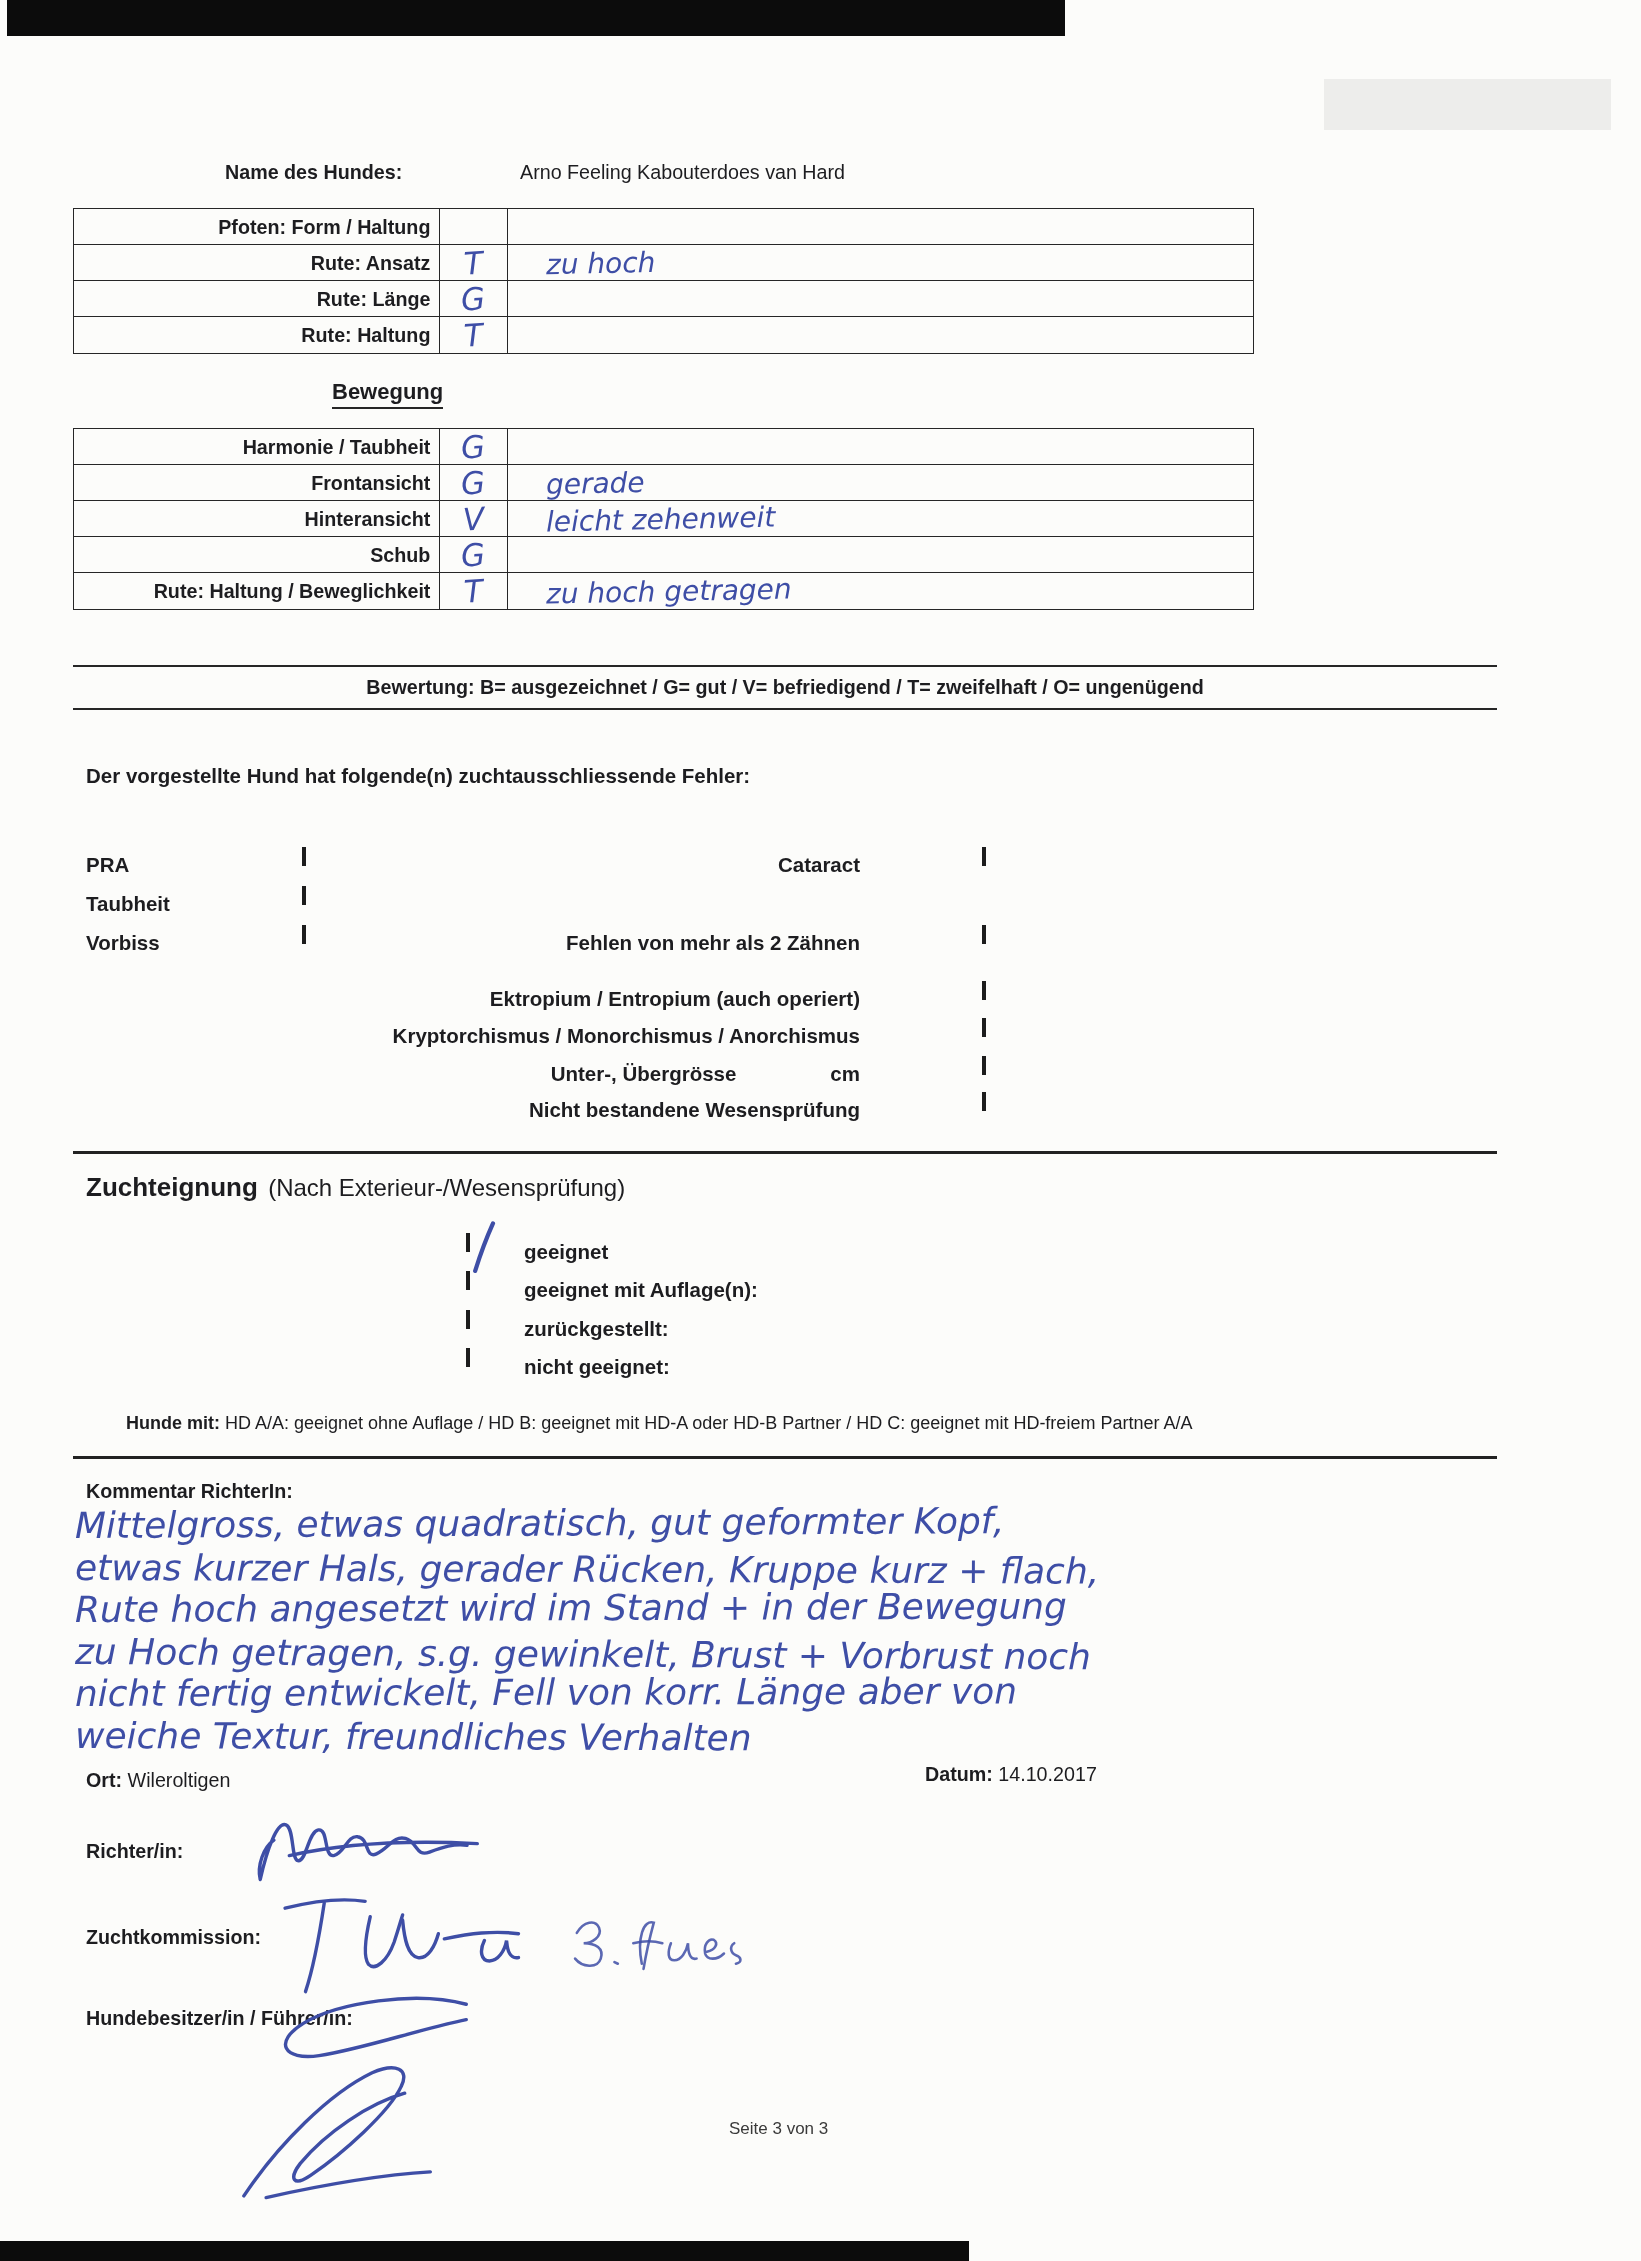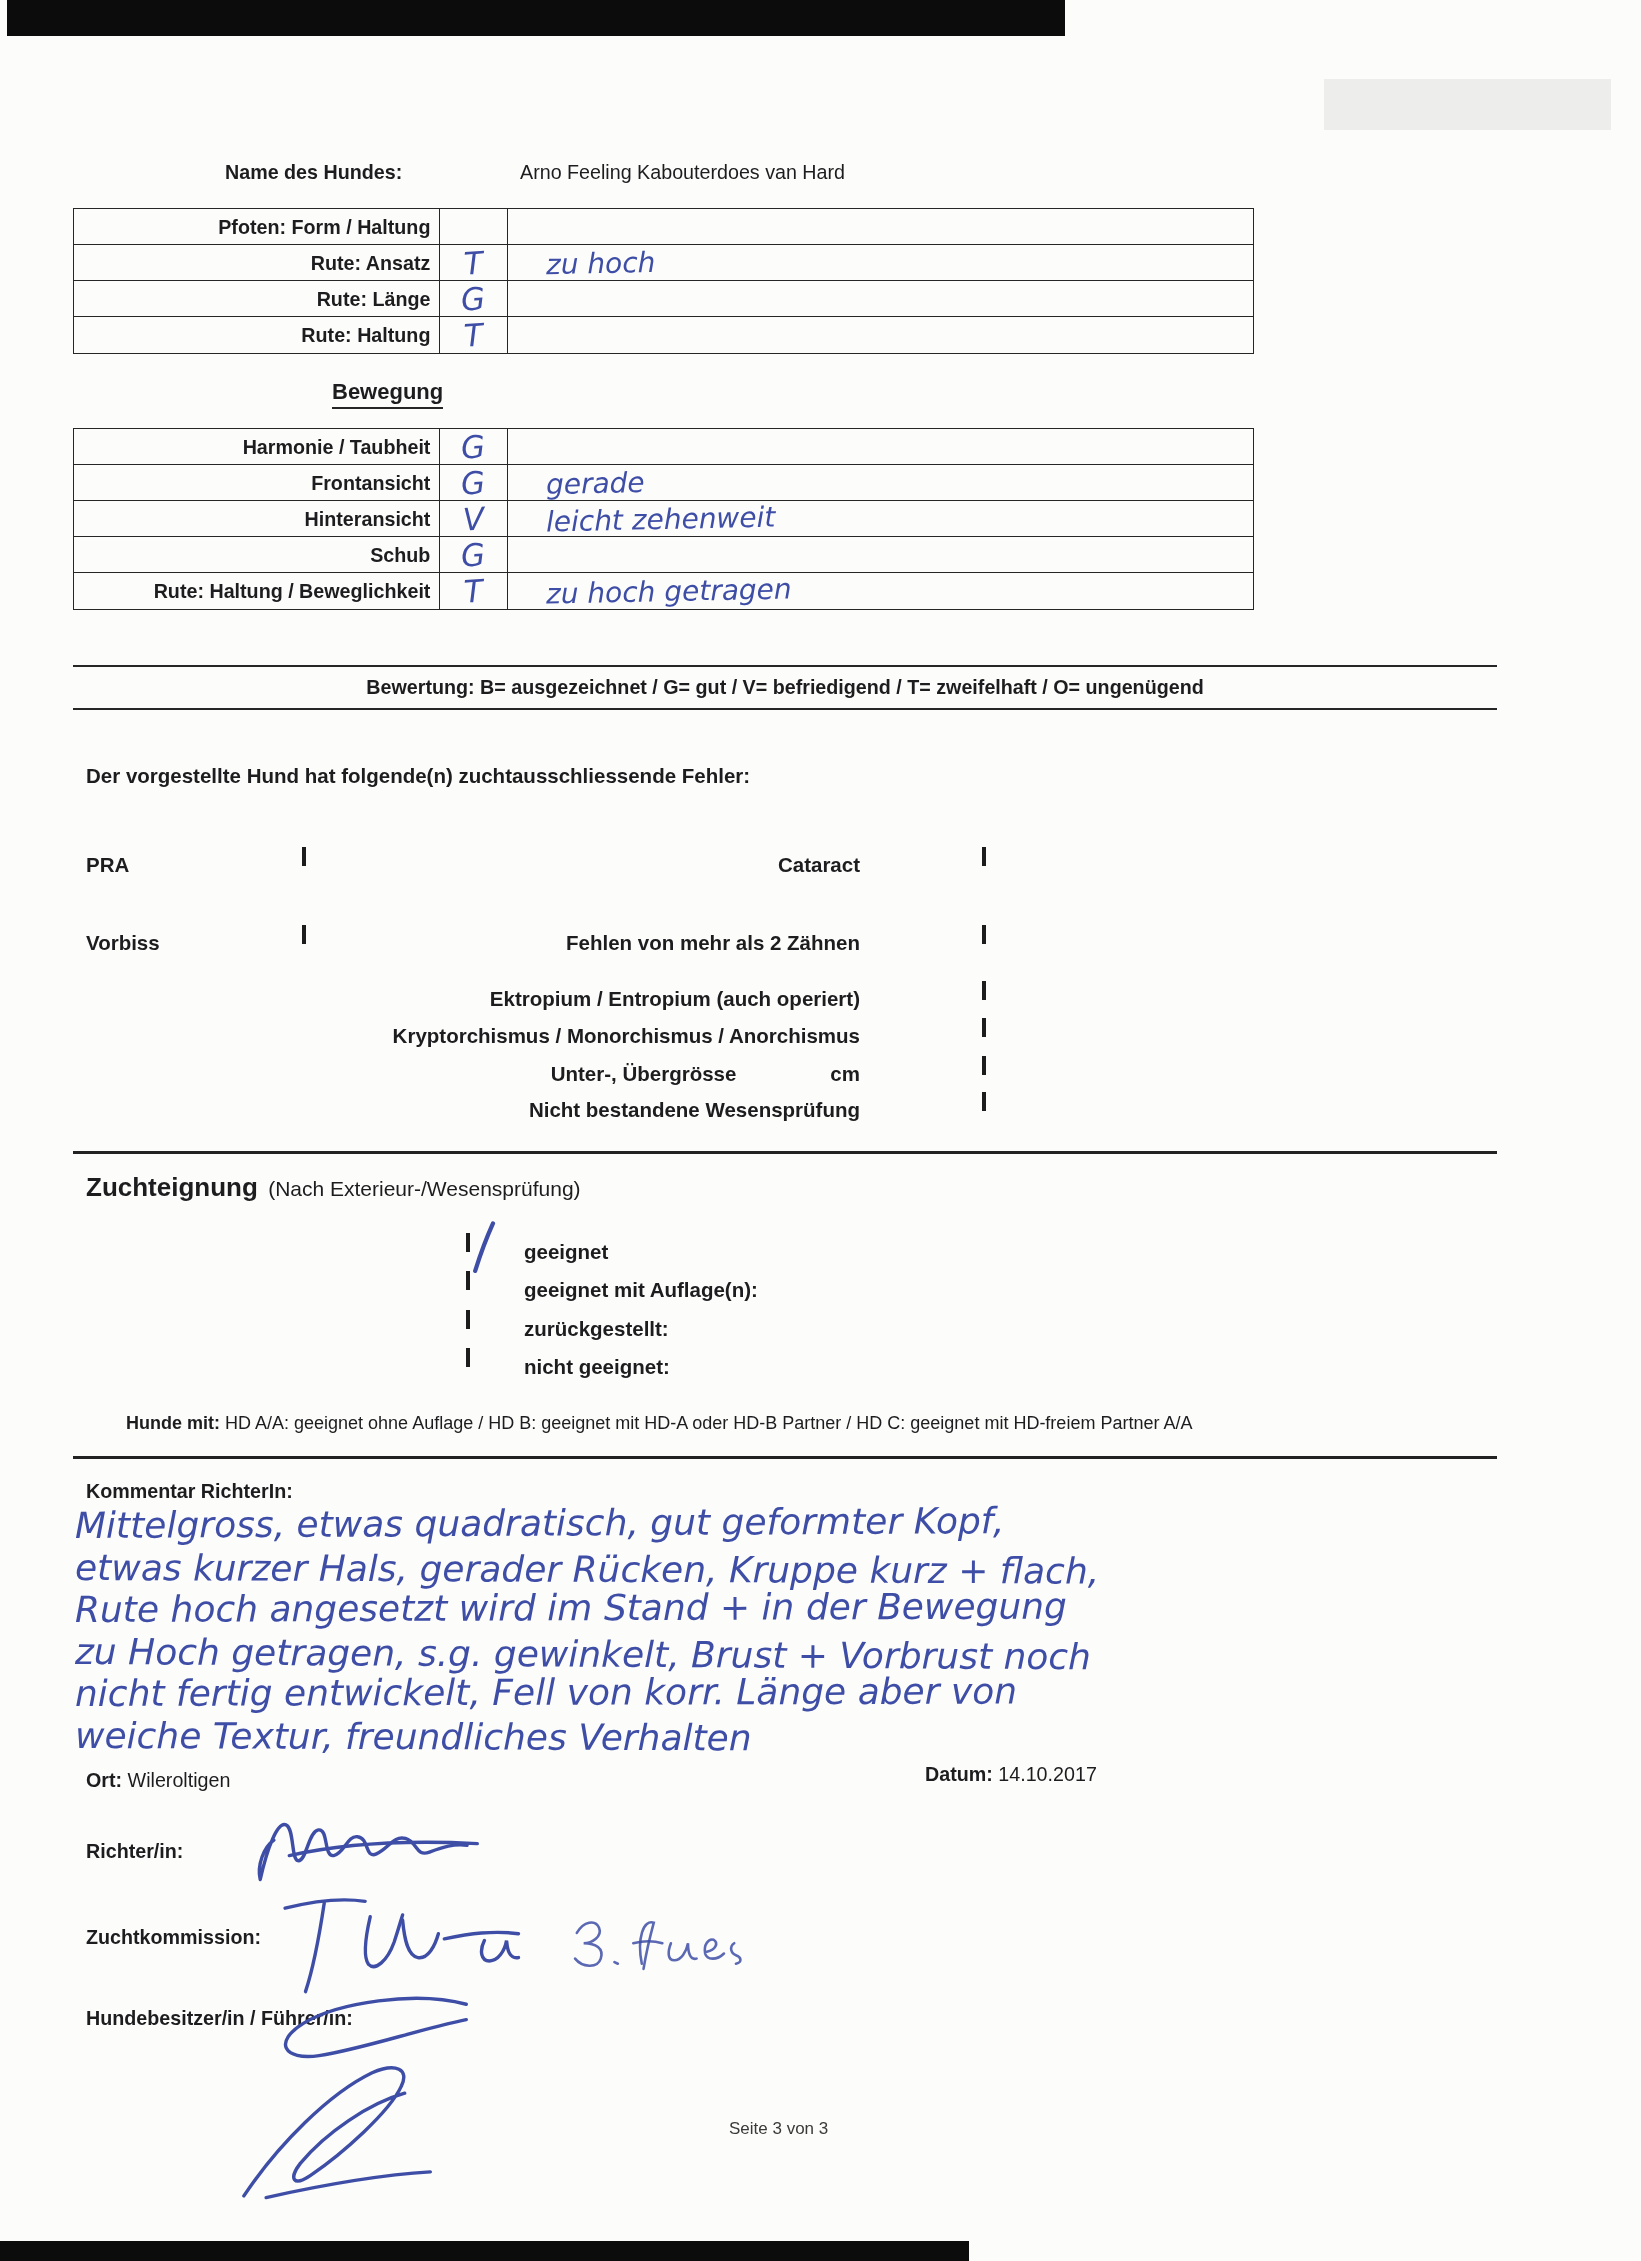--- a/index.html
+++ b/index.html
@@ -52,21 +52,21 @@
   .flabel-right { position:absolute; left:0; top:4.3px; width:787px; text-align:right;
                   font-size:20.5px; font-weight:bold; }
   .fbox-right { position:absolute; left:909px; top:0; }
   .box { width:32.5px; height:32.5px; border:2.6px solid #1c1c1c; background:transparent; position:relative; }
   .gap { display:inline-block; width:94px; }
 
   .rule1 { left:73px; top:1151px; width:1424px; height:3.4px; background:#222; }
   .rule2 { left:73px; top:1456px; width:1424px; height:2.6px; background:#222; }
 
   .zucht-title-row { left:86px; top:1172px; font-size:26px; }
-  .zucht-title-row .sub { font-size:21px; font-weight:normal; margin-left:10.3px; }
+  .zucht-title-row .sub { font-size:24px; font-weight:normal; margin-left:10.3px; }
   .zucht-opts { left:73px; top:1235px; width:855px; height:162px; }
   .orow { position:absolute; width:100%; height:38px; }
   .obox { position:absolute; left:393px; top:0; }
   .olabel { position:absolute; left:451px; top:5.1px; font-size:20.5px; font-weight:bold; }
   .inkmark { position:absolute; left:-3.4px; top:-15.4px; overflow:visible; }
 
   .hd-note { left:86px; top:1413px; width:1411px; font-size:18px;margin-left:40px; }
 
   .komm-label { left:86px; top:1480px; font-size:19.7px; font-weight:bold; }
   .komm-text { left:75px; top:1505px; width:1531px; }
@@ -160,20 +160,24 @@
 
   <div class="abs fehler-title">Der vorgestellte Hund hat folgende(n) zuchtausschliessende Fehler:</div>
 
   <div class="abs fehler">
     <div class="frow" style="top:47px;">
       <span class="flabel-left">PRA</span>
       <span class="fbox-left"><span class="box"></span></span>
       <span class="flabel-right">Cataract</span>
       <span class="fbox-right"><span class="box"></span></span>
     </div>
+    <div class="frow" style="top:86px;">
+      <span class="flabel-left">Taubheit</span>
+      <span class="fbox-left"><span class="box"></span></span>
+    </div>
     <div class="frow" style="top:125px;">
       <span class="flabel-left">Vorbiss</span>
       <span class="fbox-left"><span class="box"></span></span>
       <span class="flabel-right">Fehlen von mehr als 2 Zähnen</span>
       <span class="fbox-right"><span class="box"></span></span>
     </div>
     <div class="frow" style="top:181px;">
       <span class="flabel-right">Ektropium / Entropium (auch operiert)</span>
       <span class="fbox-right"><span class="box"></span></span>
     </div>

